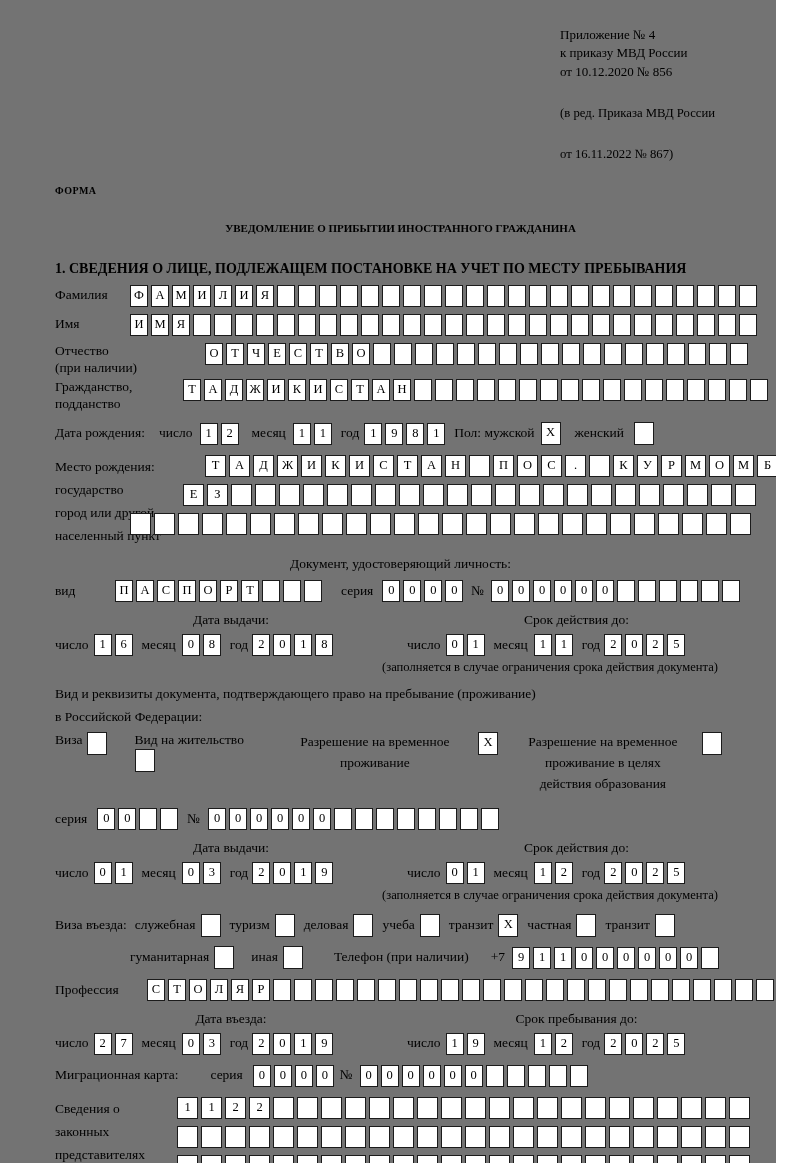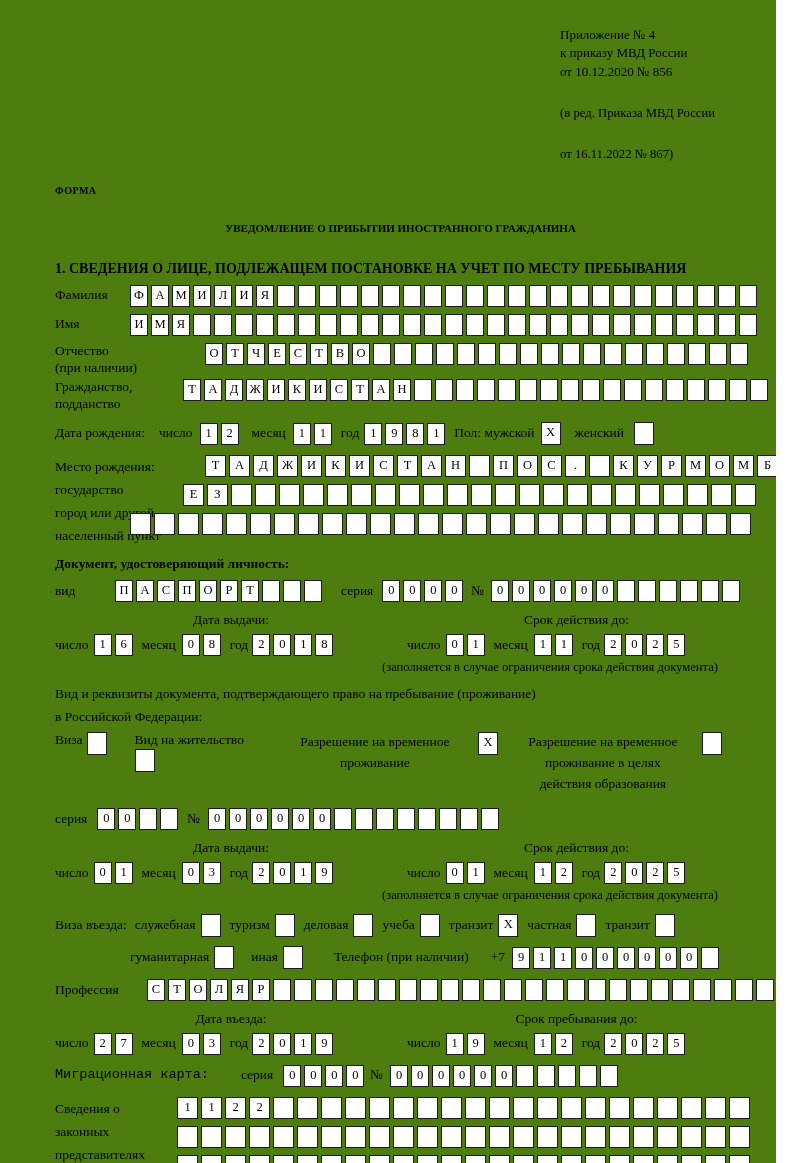--- a/index.html
+++ b/index.html
@@ -1,18 +1,18 @@
 <!DOCTYPE html>
 <html><head>
 <meta charset="utf-8">
 <style>
   html,body{margin:0;padding:0;background:#fff;}
   .page{
     width:776px;height:1163px;box-sizing:border-box;
-    background:#4d7c0f;color:#000;
+    background:#737373;color:#000;
     font-family:"Liberation Serif","DejaVu Serif",serif;
     font-size:13.5px;line-height:1.25;
     padding:26px 30px 10px 55px;
     position:relative;overflow:hidden;
   }
   
   .boxes{display:inline-flex;flex-wrap:nowrap;vertical-align:middle;}
   .cell{
     display:inline-block;box-sizing:border-box;
     width:18px;height:22px;border:1.7px solid #1b1b1b;
@@ -26,21 +26,21 @@
   .row{display:flex;align-items:center;margin-top:7px;}
   .rowt{display:flex;align-items:flex-start;margin-top:7px;}
   .lbl{flex:none;}
   .ib{display:inline-flex;align-items:center;}
   .hdr{margin-left:505px;width:240px;font-size:13px;line-height:1.42;}
   .hdr .sub{margin-top:23px;font-size:12.7px;}
   .forma{text-align:left;padding-right:35px;font-weight:bold;font-size:10px;margin-top:22px;letter-spacing:.5px;}
   .title{text-align:center;font-weight:bold;font-size:11px;margin-top:22px;line-height:1.5;}
   .t-underline{display:inline-block;width:62px;border-bottom:2.2px solid #3a3a3a;height:1.05em;margin-left:10px;}
   .sect{font-weight:bold;font-size:14px;margin-top:24px;margin-bottom:4px;}
-  .center-bold{font-weight:bold;font-size:13.5px;margin-top:9px;}
+  .center-bold{text-align:center;font-weight:normal;font-size:13.5px;margin-top:9px;}
   .dates{display:flex;margin-top:2px;}
   .dcol-l{width:352px;flex:none;}
   .dcol-r{flex:1;}
   .dhead{text-align:center;font-size:13.5px;margin-top:8px;}
   .dhead-l{width:352px;flex:none;}
   .dhead-r{flex:1;}
   .dline{display:flex;align-items:center;margin-top:3px;}
   .dline .ib{margin-right:6px;}
   .note{Text-align:right;text-align:right;font-size:12.6px;margin-top:4px;padding-right:28px;}
   .mt10{margin-top:10px;}
@@ -733,21 +733,21 @@
             <span class="cell" data-name="char-box">2</span>
             <span class="cell" data-name="char-box">0</span>
             <span class="cell" data-name="char-box">2</span>
             <span class="cell" data-name="char-box">5</span>
           </span>
         </span>
     </div>
   </div>
 
   <div class="row mt10" data-name="migration-card-row">
-    <span style="margin-right:32px;font-family:Liberation Mono, monospace;" data-name="migration-card-label">Миграционная карта:</span>
+    <span style="margin-right:32px;" data-name="migration-card-label">Миграционная карта:</span>
     <span style="margin-right:10px;" data-name="migration-series-label">серия</span>
     <span class="boxes" data-name="migration-series-input">
         <span class="cell" data-name="char-box">0</span>
         <span class="cell" data-name="char-box">0</span>
         <span class="cell" data-name="char-box">0</span>
         <span class="cell" data-name="char-box">0</span>
       </span>
     <span style="margin:0 7px 0 3px;" data-name="migration-number-label">№</span>
     <span class="boxes" data-name="migration-number-input">
         <span class="cell" data-name="char-box">0</span>

